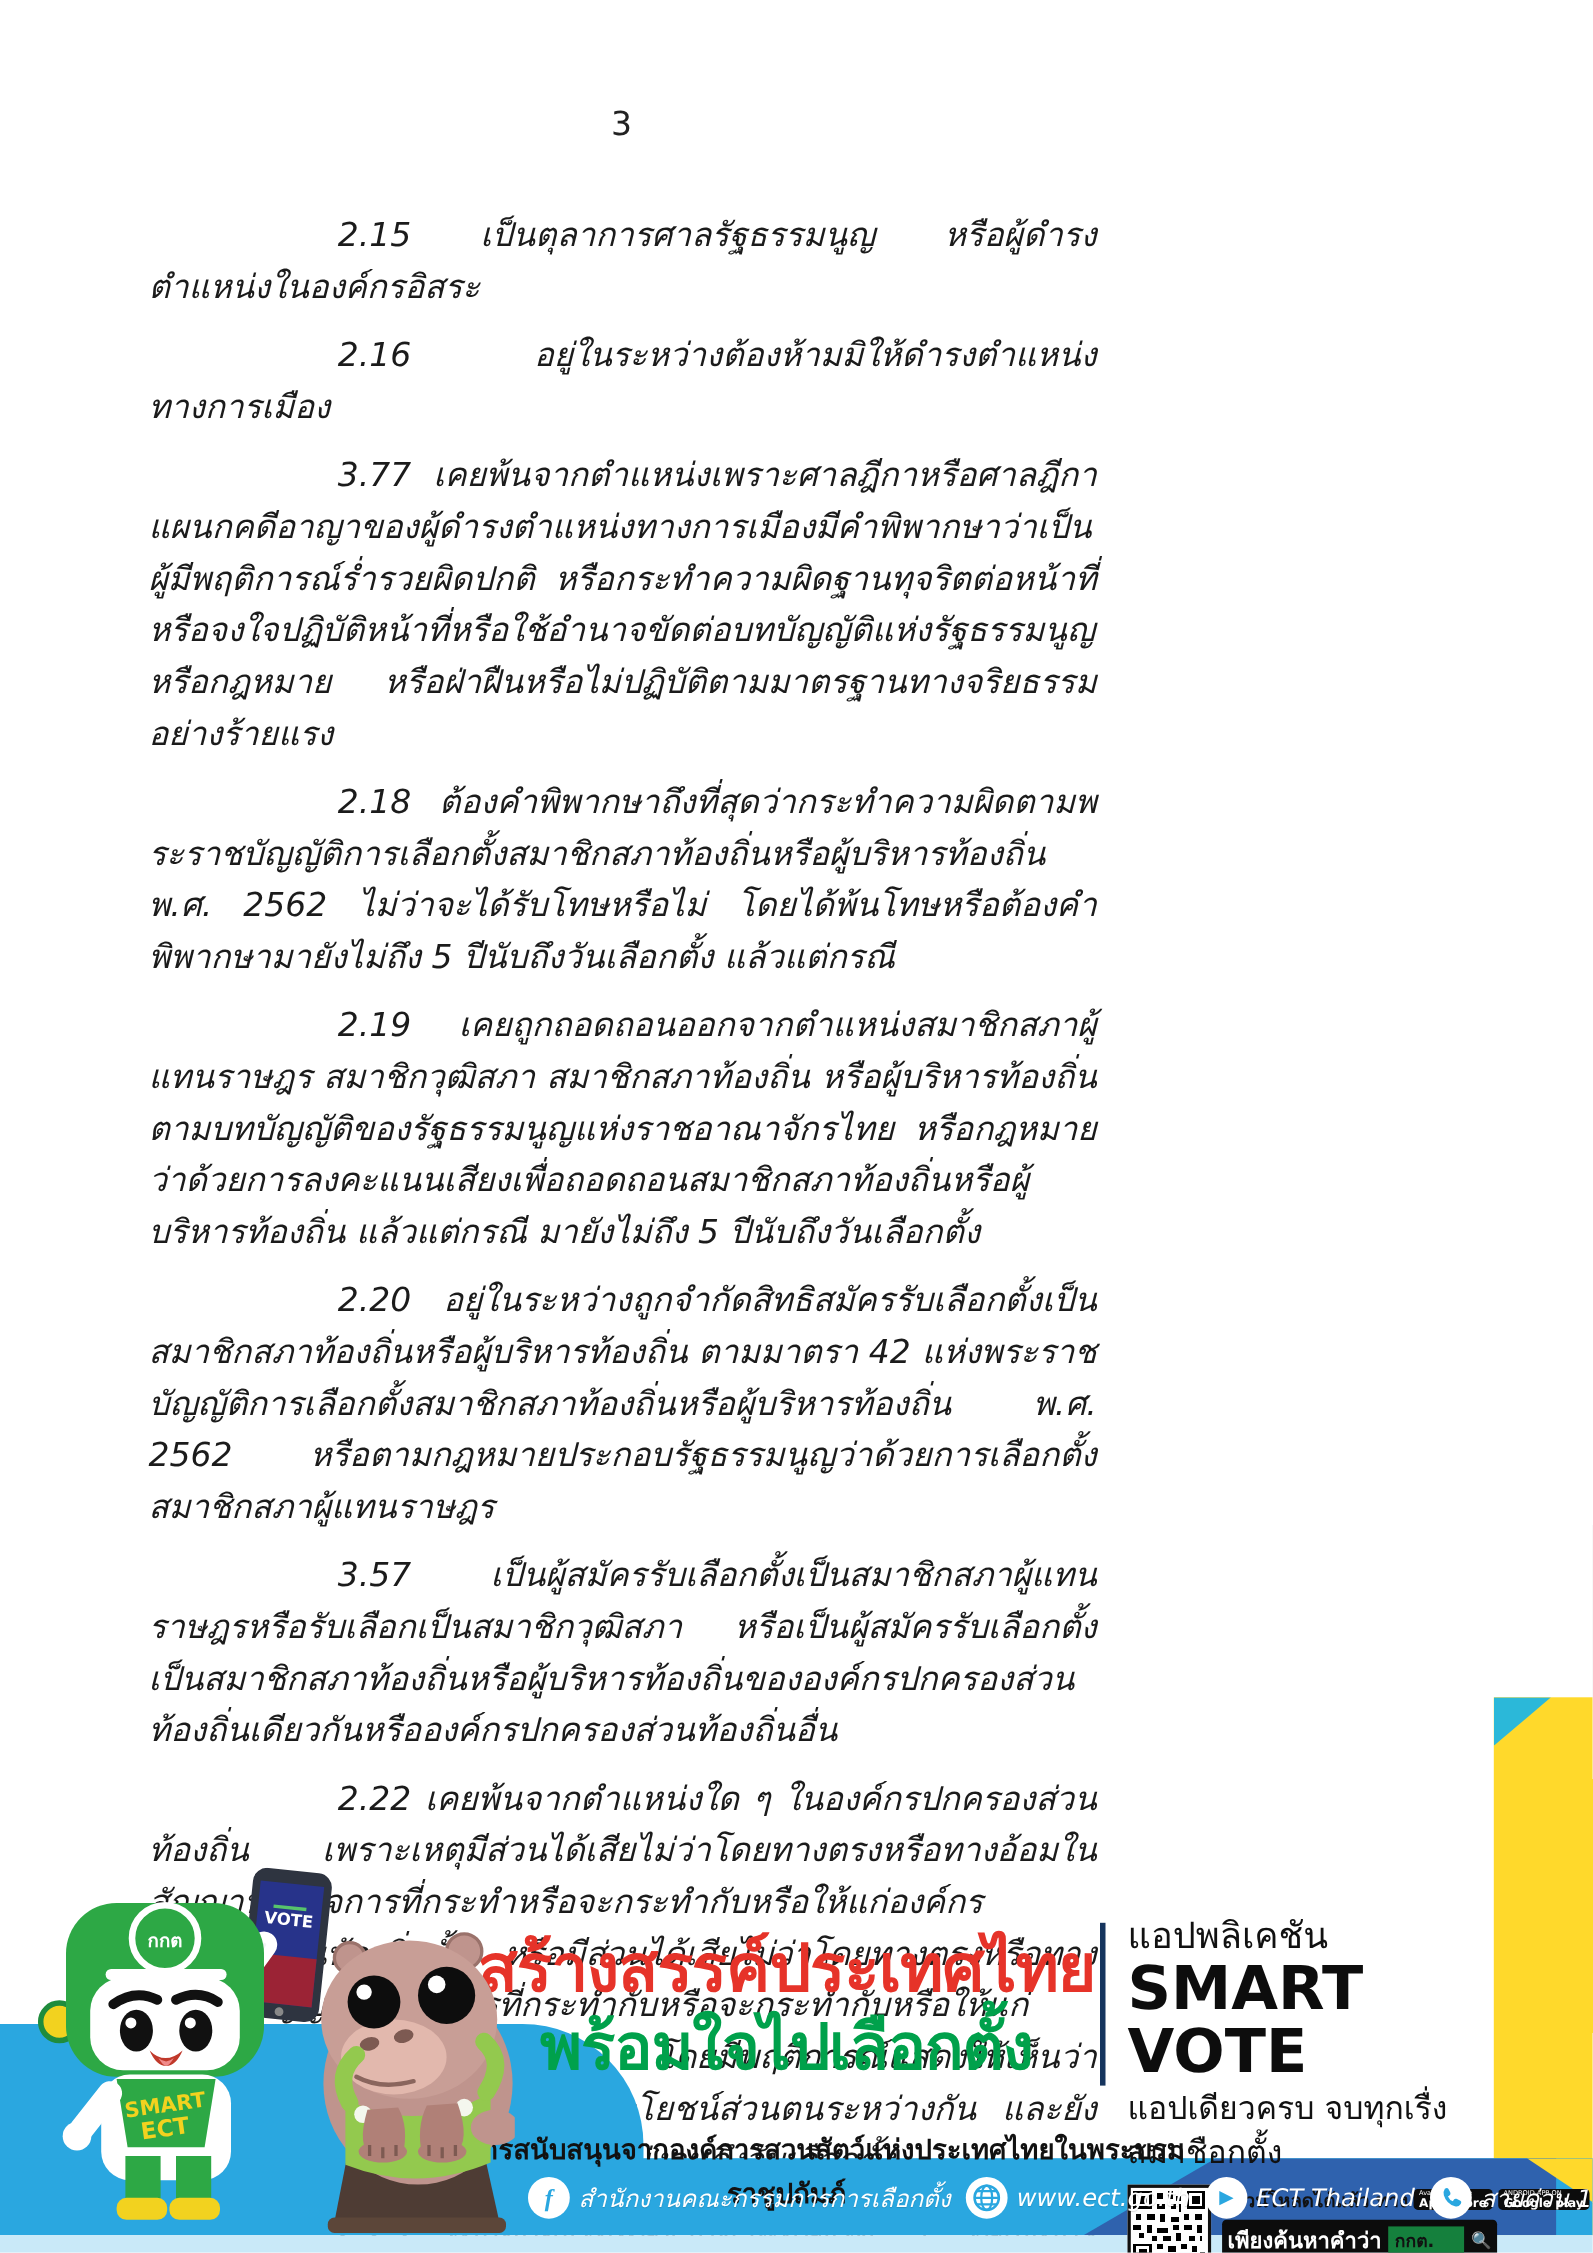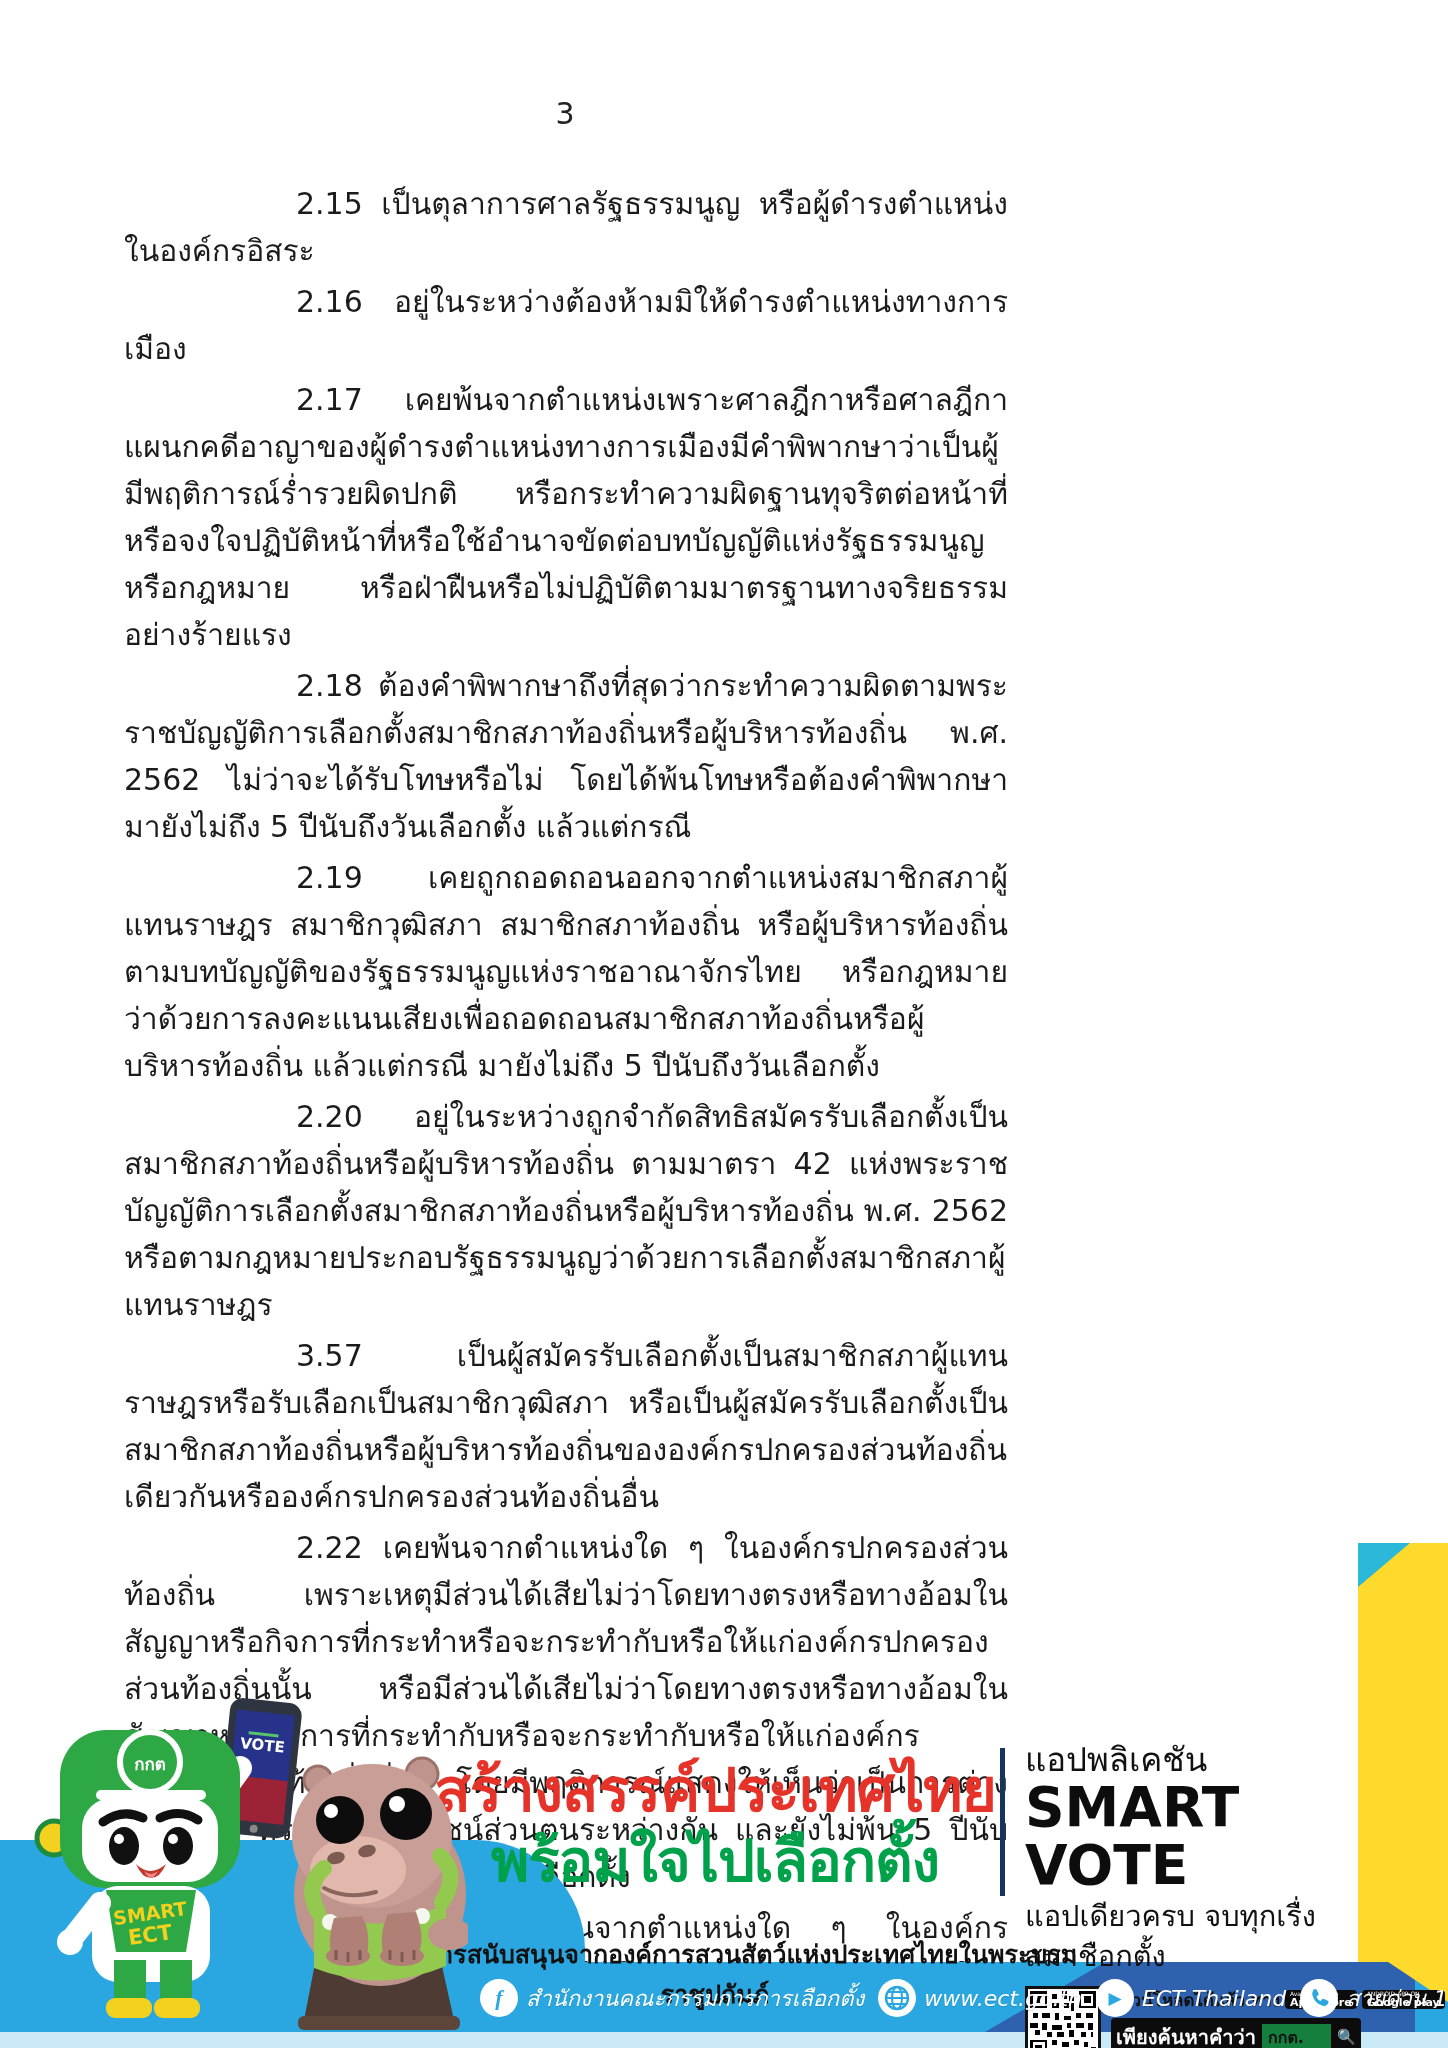--- a/index.html
+++ b/index.html
@@ -4,21 +4,21 @@
 <style>
   html,body{margin:0;padding:0;background:#e9e9e9;}
   .page{position:relative;width:1448px;height:2048px;background:#ffffff;overflow:hidden;
         font-family:"DejaVu Sans","Liberation Sans",sans-serif;color:#1a1a1a;}
 
   
   .page-number{position:absolute;top:96px;left:120px;width:890px;text-align:center;
                font-size:30px;color:#222;}
   .doc-text{position:absolute;top:176px;left:120px;width:892px;font-size:30px;
             line-height:47px;color:#1b1b1b;}
-  .doc-text p{margin:4px;text-indent:172px;text-align:justify;}
+  .doc-text p{margin:15px;text-indent:172px;text-align:justify;font-style:italic;}
 
   
   .yellow-band{position:absolute;left:1358px;top:1543px;width:90px;height:489px;
                background:var(--yellow);}
   .teal-notch{position:absolute;left:1358px;top:1543px;width:52px;height:44px;
               background:var(--teal);clip-path:polygon(0 0,100% 0,0 100%);}
   .blue-blob{position:absolute;left:0;top:1840px;width:585px;height:130px;
              background:var(--barblue);border-radius:0 110px 0 0;}
   .bar-main{position:absolute;left:0;top:1962px;width:1448px;height:70px;background:var(--barblue);}
   .bar-darkblue{position:absolute;left:985px;top:1962px;width:430px;height:70px;background:var(--darkblue);
@@ -72,21 +72,21 @@
 </head>
 <body>
 
 <div class="page" style="--red:#E63329;--green:#00A14B;--barblue:#2AA7E0;--darkblue:#2F62AE;--yellow:#FFD92B;--teal:#2BB8D9;--pale:#C9E9F8;">
 
   <div class="page-number">3</div>
 
   <div class="doc-text">
     <p>2.15 เป็นตุลาการศาลรัฐธรรมนูญ หรือผู้ดำรงตำแหน่งในองค์กรอิสระ</p>
     <p>2.16 อยู่ในระหว่างต้องห้ามมิให้ดำรงตำแหน่งทางการเมือง</p>
-    <p>2.17 เคยพ้นจากตำแหน่งเพราะศาลฎีกาหรือศาลฎีกาแผนกคดีอาญาของผู้ดำรงตำแหน่งทางการเมืองมีคำพิพากษาว่าเป็นผู้มีพฤติการณ์ร่ำรวยผิดปกติ หรือกระทำความผิดฐานทุจริตต่อหน้าที่ หรือจงใจปฏิบัติหน้าที่หรือใช้อำนาจขัดต่อบทบัญญัติแห่งรัฐธรรมนูญหรือกฎหมาย หรือฝ่าฝืนหรือไม่ปฏิบัติตามมาตรฐานทางจริยธรรมอย่างร้ายแรง</p>
+    <p>3.77 เคยพ้นจากตำแหน่งเพราะศาลฎีกาหรือศาลฎีกาแผนกคดีอาญาของผู้ดำรงตำแหน่งทางการเมืองมีคำพิพากษาว่าเป็นผู้มีพฤติการณ์ร่ำรวยผิดปกติ หรือกระทำความผิดฐานทุจริตต่อหน้าที่ หรือจงใจปฏิบัติหน้าที่หรือใช้อำนาจขัดต่อบทบัญญัติแห่งรัฐธรรมนูญหรือกฎหมาย หรือฝ่าฝืนหรือไม่ปฏิบัติตามมาตรฐานทางจริยธรรมอย่างร้ายแรง</p>
     <p>2.18 ต้องคำพิพากษาถึงที่สุดว่ากระทำความผิดตามพระราชบัญญัติการเลือกตั้งสมาชิกสภาท้องถิ่นหรือผู้บริหารท้องถิ่น พ.ศ. 2562 ไม่ว่าจะได้รับโทษหรือไม่ โดยได้พ้นโทษหรือต้องคำพิพากษามายังไม่ถึง 5 ปีนับถึงวันเลือกตั้ง แล้วแต่กรณี</p>
     <p>2.19 เคยถูกถอดถอนออกจากตำแหน่งสมาชิกสภาผู้แทนราษฎร สมาชิกวุฒิสภา สมาชิกสภาท้องถิ่น หรือผู้บริหารท้องถิ่น ตามบทบัญญัติของรัฐธรรมนูญแห่งราชอาณาจักรไทย หรือกฎหมายว่าด้วยการลงคะแนนเสียงเพื่อถอดถอนสมาชิกสภาท้องถิ่นหรือผู้บริหารท้องถิ่น แล้วแต่กรณี มายังไม่ถึง 5 ปีนับถึงวันเลือกตั้ง</p>
     <p>2.20 อยู่ในระหว่างถูกจำกัดสิทธิสมัครรับเลือกตั้งเป็นสมาชิกสภาท้องถิ่นหรือผู้บริหารท้องถิ่น ตามมาตรา 42 แห่งพระราชบัญญัติการเลือกตั้งสมาชิกสภาท้องถิ่นหรือผู้บริหารท้องถิ่น พ.ศ. 2562 หรือตามกฎหมายประกอบรัฐธรรมนูญว่าด้วยการเลือกตั้งสมาชิกสภาผู้แทนราษฎร</p>
     <p>3.57 เป็นผู้สมัครรับเลือกตั้งเป็นสมาชิกสภาผู้แทนราษฎรหรือรับเลือกเป็นสมาชิกวุฒิสภา หรือเป็นผู้สมัครรับเลือกตั้งเป็นสมาชิกสภาท้องถิ่นหรือผู้บริหารท้องถิ่นขององค์กรปกครองส่วนท้องถิ่นเดียวกันหรือองค์กรปกครองส่วนท้องถิ่นอื่น</p>
     <p>2.22 เคยพ้นจากตำแหน่งใด ๆ ในองค์กรปกครองส่วนท้องถิ่น เพราะเหตุมีส่วนได้เสียไม่ว่าโดยทางตรงหรือทางอ้อมในสัญญาหรือกิจการที่กระทำหรือจะกระทำกับหรือให้แก่องค์กรปกครองส่วนท้องถิ่นนั้น หรือมีส่วนได้เสียไม่ว่าโดยทางตรงหรือทางอ้อมในสัญญาหรือกิจการที่กระทำกับหรือจะกระทำกับหรือให้แก่องค์กรปกครองส่วนท้องถิ่นอื่น โดยมีพฤติการณ์แสดงให้เห็นว่าเป็นการต่างตอบแทน หรือเอื้อประโยชน์ส่วนตนระหว่างกัน และยังไม่พ้น 5 ปีนับแต่วันที่พ้นจากตำแหน่งจนถึงวันเลือกตั้ง</p>
     <p>2.23 เคยถูกสั่งให้พ้นจากตำแหน่งใด ๆ ในองค์กรปกครองส่วนท้องถิ่นเพราะจงใจไม่ปฏิบัติตามกฎหมาย กฎ ระเบียบของทางราชการ หรือมติคณะรัฐมนตรี อันเป็นเหตุให้เสียหายแก่ราชการอย่างร้ายแรง และยังไม่พ้น 5 ปีนับแต่วันที่พ้นจากตำแหน่งจนถึงวันเลือกตั้ง</p>
   </div>
 
   <div class="yellow-band"></div>
   <div class="teal-notch"></div>

